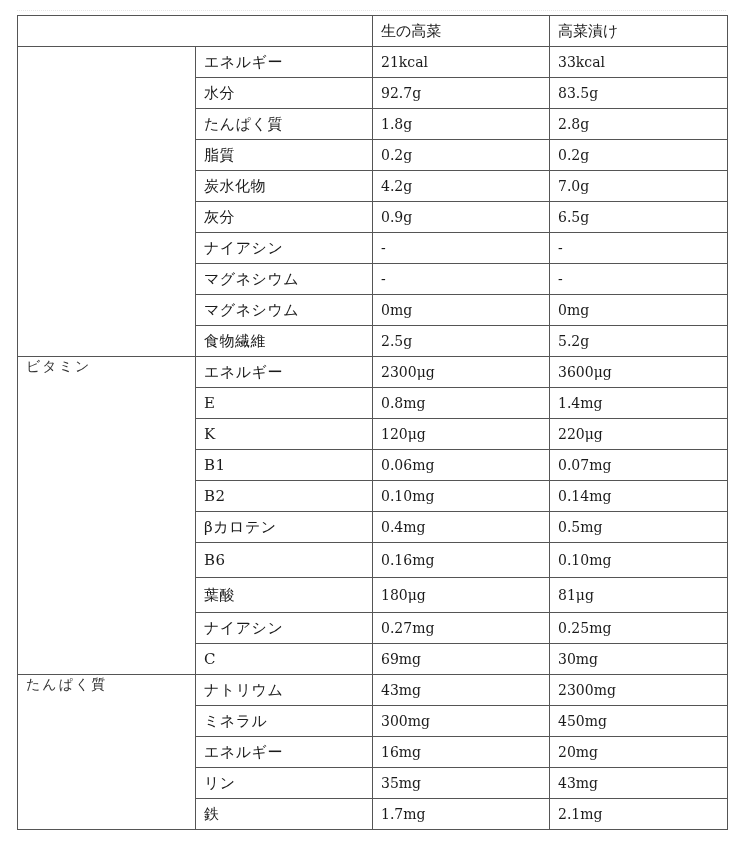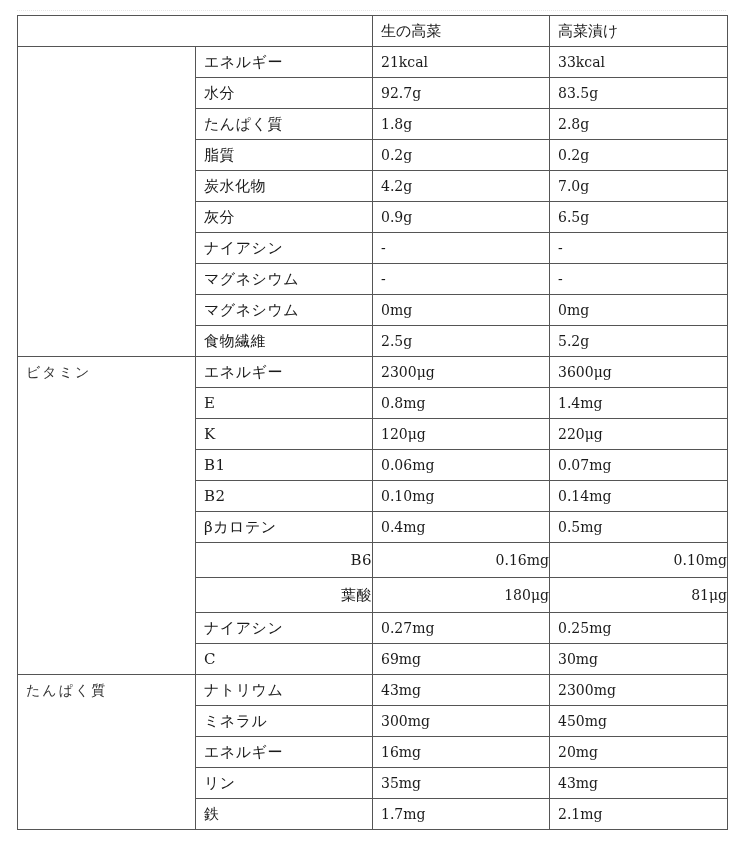--- a/index.html
+++ b/index.html
@@ -34,35 +34,34 @@
       border: 1px solid #555555;
       padding: 0 0 0 8px;
       font-size: 15px;
       line-height: 18px;
       vertical-align: middle;
       white-space: nowrap;
       overflow: hidden;
     }
     table.nutrition td.group {
       vertical-align: top;
-      padding-top: 6px;
       font-size: 14px;
       letter-spacing: 2px;
       color: #333333;
     }
     table.nutrition td.item {
       font-size: 15px;
       letter-spacing: 0.5px;
     }
     table.nutrition td.val {
       font-size: 14px;
     }
     table.nutrition tr { height: 31px; }
     table.nutrition tr.hdr td { height: 30px; }
-    table.nutrition tr.tall td { height: 34px; text-align: right; }
+    table.nutrition tr.tall td { height: 34px; }
     col.c1 { width: 178px; }
     col.c2 { width: 177px; }
     col.c3 { width: 177px; }
     col.c4 { width: 178px; }
   </style>
 </head>
 <body>
 
 <div class="guide" style="top:10px;"></div>
 <div class="guide" style="top:829px;"></div>

